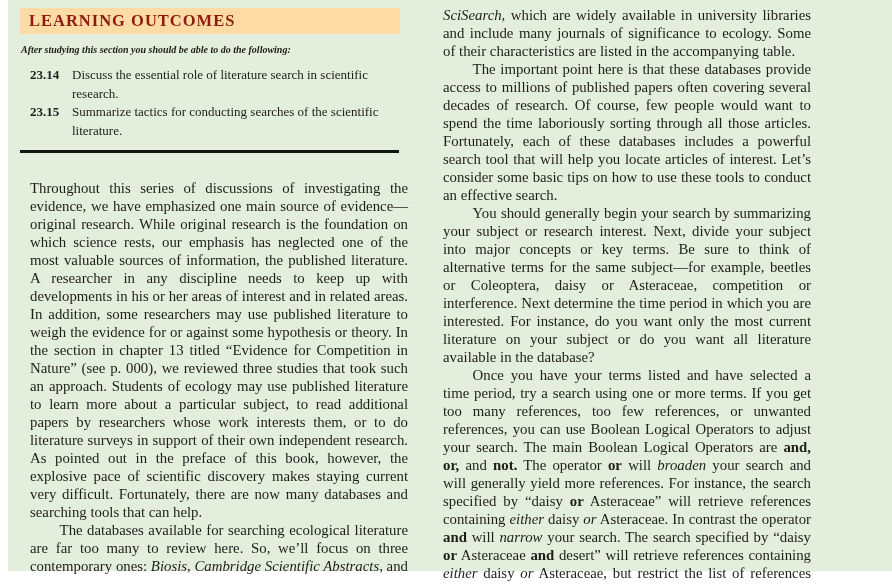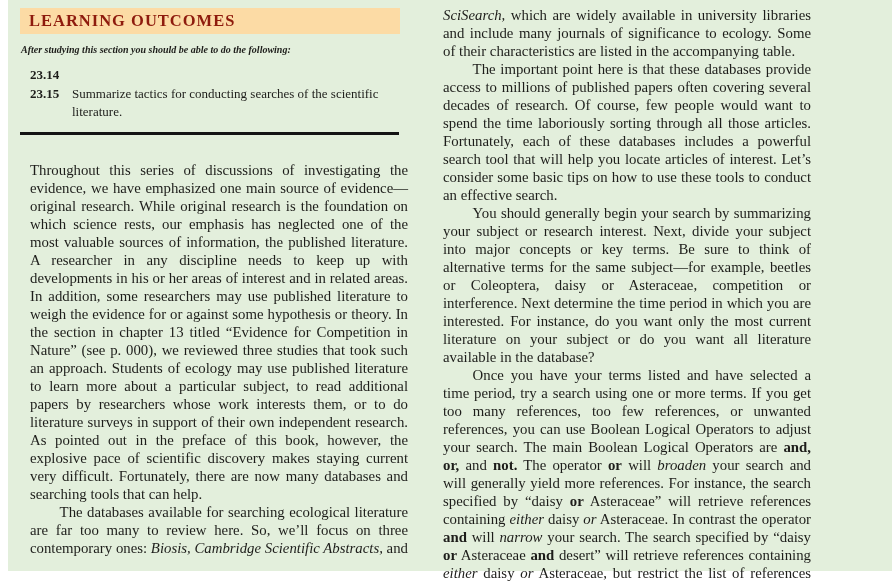--- a/index.html
+++ b/index.html
@@ -114,20 +114,21 @@
 
 <div class="col col-left">
   <section>
     <div class="lo-header">
       <span class="lo-title">LEARNING OUTCOMES</span>
     </div>
     <p class="lo-subtitle">After studying this section you should be able to do the following:</p>
     <div class="lo-items">
       <div class="lo-item">
         <span class="lo-num">23.14</span>
+        <span class="lo-text">Discuss the essential role of literature search in scientific research.</span>
       </div>
       <div class="lo-item">
         <span class="lo-num">23.15</span>
         <span class="lo-text">Summarize tactics for conducting searches of the scientific literature.</span>
       </div>
     </div>
     <div class="lo-rule"></div>
   </section>
 
   <div class="body-text">

